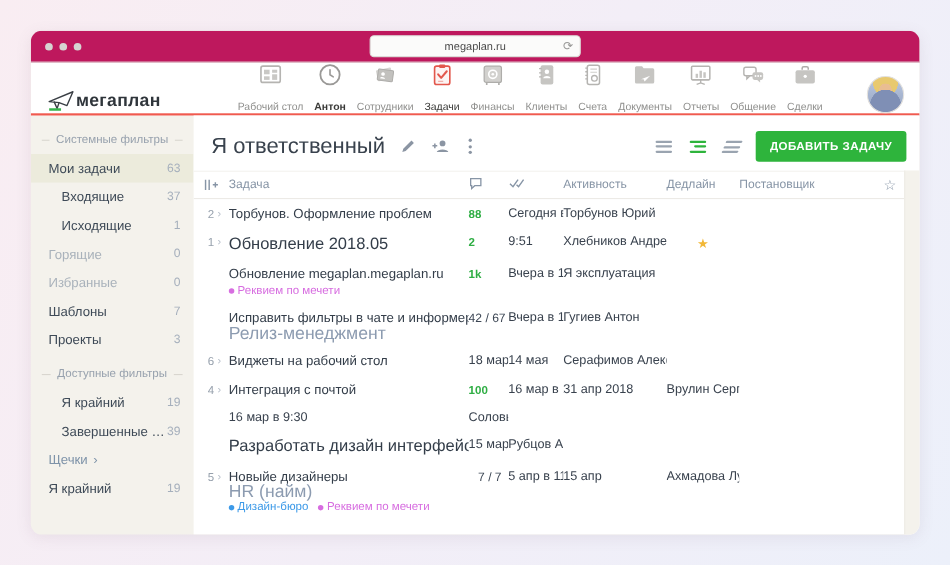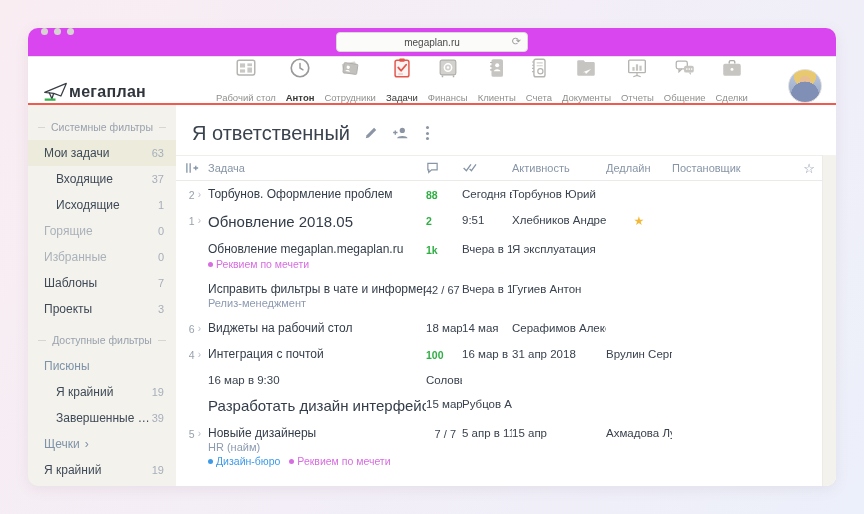--- a/index.html
+++ b/index.html
@@ -3,22 +3,22 @@
 <meta charset="utf-8">
 <style>
   html,body{margin:0;padding:0}
   body{width:864px;height:514px;overflow:hidden;
        background:linear-gradient(120deg,#f9edf2 0%,#f3eef7 50%,#ecf0fa 100%);
        font-family:"Liberation Sans",sans-serif;-webkit-font-smoothing:antialiased}
   .window{width:808px;height:458px;margin:28px auto 0;border-radius:10px;overflow:hidden;
           background:#f4f2ec;box-shadow:0 3px 14px rgba(120,90,110,.10);
           display:flex;flex-direction:column}
   
-  .chrome{height:28px;background:#d946ef;border-bottom:1px solid #e7e5e2;position:relative;
-          display:flex;align-items:flex-start;flex:none}
+  .chrome{height:28px;background:#be185d;border-bottom:1px solid #e7e5e2;position:relative;
+          display:flex;align-items:center;flex:none}
   .dots{display:flex;gap:6px;margin-left:13px}
   .dot{width:7px;height:7px;border-radius:50%;background:#d6d4d1}
   .urlbar{position:absolute;left:50%;top:4px;transform:translateX(-50%);width:190px;height:18px;
           background:#fbfbfa;border:1px solid #dcdad7;border-radius:4px;
           display:flex;align-items:center;justify-content:center;font-size:10px;color:#4a4a4a}
   .url-refresh{position:absolute;right:6px;top:2px;color:#9a9a98;font-size:11px}
   
   .appheader{height:46px;background:#fff;border-bottom:2px solid #f05a4f;
              display:flex;align-items:flex-end;padding:0 14px;flex:none}
   .logo{display:flex;align-items:center;gap:3px;width:142px;flex:none}
@@ -76,21 +76,21 @@
          color:#8795a6;font-size:11px}
   .th-first{display:flex;justify-content:center}
   .th-star{text-align:center;font-size:13px;color:#8795a6;cursor:pointer}
   .trow{padding:5px 0;align-items:start;cursor:pointer}
   .cell-num{display:flex;justify-content:flex-end;gap:3px;padding-right:7px;color:#97a1ad;
             font-size:10.5px;padding-top:3px}
   .cell-num .rchev{color:#b5bec9;font-size:10px;line-height:12px}
   .t-title{font-size:12px;color:#333d49;line-height:16px;white-space:nowrap;overflow:hidden}
   .t-title.big{font-size:15px;line-height:19px}
   .t-title.muted{color:#9aa5b2}
-  .t-sub{font-size:11px;color:#8c9bb0;line-height:13px;white-space:nowrap}
+  .t-sub{font-size:16px;color:#8c9bb0;line-height:13px;white-space:nowrap}
   .t-tags{display:flex;gap:9px;font-size:10.5px;line-height:14px}
   .tag{display:flex;align-items:center;gap:3px;white-space:nowrap}
   .tag .tdot{width:5px;height:5px;border-radius:50%;flex:none}
   .tag.pink{color:#d76de0}.tag.pink .tdot{background:#d76de0}
   .tag.blue{color:#3d9ae8}.tag.blue .tdot{background:#3d9ae8}
   .cell-comments{color:#2fae44;font-weight:bold;font-size:10.5px;padding-top:3px}
   .cell-checks{font-size:11px;color:#3c4654;text-align:right;padding-right:6px;padding-top:3px;white-space:nowrap}
   .cell-activity,.cell-deadline,.cell-owner{font-size:11.5px;color:#39424e;padding-top:2px;white-space:nowrap;overflow:hidden}
   .cell-star{text-align:center;font-size:12px;color:#f2b838;padding-top:2px}
 </style>
@@ -287,26 +287,20 @@
           <span class="sp"></span>
           <span class="sb-count">3</span>
         </div>
 
       <div class="sb-header">
         <span class="line"></span>
           <span>Доступные фильтры</span>
           <span class="line"></span>
       </div>
 
-        <div class="sb-item group">
-          <span class="sb-label">Писюны</span>
-
-          <span class="sp"></span>
-
-        </div>
 
         <div class="sb-item indent">
           <span class="sb-label">Я крайний</span>
 
           <span class="sp"></span>
           <span class="sb-count">19</span>
         </div>
 
         <div class="sb-item indent">
           <span class="sb-label">Завершенные недав…</span>
@@ -353,20 +347,38 @@
                 <path d="M5.5 14c.6-3.6 11.4-3.6 12 0z" fill="#8b95a3"></path>
                 <path d="M3.5 5v5M1 7.5h5" stroke="#8b95a3" stroke-width="1.6"></path>
               </svg>
           </span>
           <span class="ticon kebab">
               <i></i>
               <i></i>
               <i></i>
             </span>
         </span>
+        <span class="toolbar-right">
+          <span class="vt">
+              <b></b>
+              <b></b>
+              <b></b>
+            </span>
+          <span class="vt green">
+              <b></b>
+              <b></b>
+              <b></b>
+            </span>
+          <span class="vt slant">
+              <b></b>
+              <b></b>
+              <b></b>
+            </span>
+          <button class="add-btn">ДОБАВИТЬ ЗАДАЧУ</button>
+        </span>
       </div>
 
       <div class="table-wrap">
         <div class="table">
 
           <div class="grid thead">
             <span class="th-first">
               <svg width="15" height="12" viewBox="0 0 16 12">
                   <path d="M2 1v10M5.5 1v10" stroke="#8795a6" stroke-width="1.4"></path>
                   <path d="M11.5 3.5v5M9 6h5" stroke="#8795a6" stroke-width="1.4"></path>

